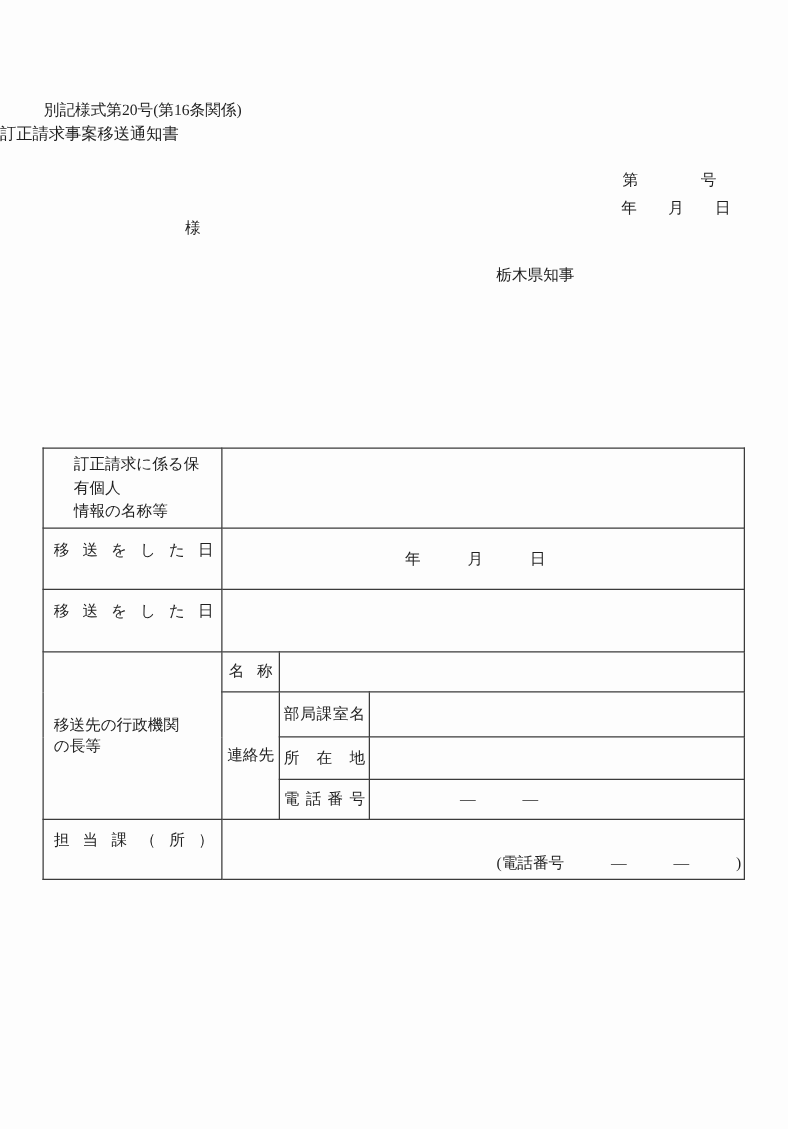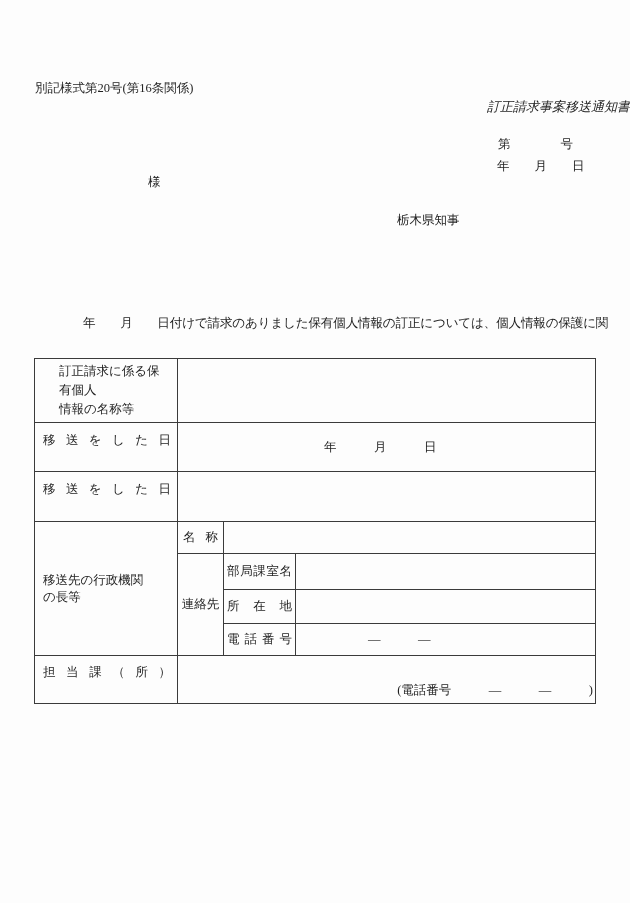--- a/index.html
+++ b/index.html
@@ -8,21 +8,21 @@
     background: #fdfdfd;
     font-family: "Liberation Serif", "DejaVu Serif", serif;
     color: #1f1f1f;
     position: relative;
     overflow: hidden;
   }
   .page { position: absolute; left: 0; top: 0; width: 554px; height: 903px; }
   .abs { position: absolute; font-size: 12.5px; line-height: 15px; white-space: pre; }
 
   .form-number { left: 35px; top: 81px; }
-  .doc-title   { left: 0; top: 99px; width: 630px; text-align: right; font-size: 13px; font-style: italic; }
+  .doc-title   { left: 0; top: 99px; width: 630px; text-align: left; font-size: 13px; }
   .doc-number  { left: 498px; top: 137px; }
   .doc-date    { left: 497px; top: 159px; }
   .recipient   { left: 148px; top: 175px; }
   .sender      { left: 397px; top: 213px; }
 
   .body-text { left: 35px; top: 282px; width: 590px; }
   .body-text div { font-size: 12.6px; line-height: 22px; white-space: pre-wrap; letter-spacing: -0.2px; }
   .body-line-1 { text-indent: 48px; }
 
   table.form-table {
@@ -58,21 +58,20 @@
 <div class="page">
 
   <div class="abs form-number">別記様式第20号(第16条関係)</div>
   <div class="abs doc-title">訂正請求事案移送通知書</div>
   <div class="abs doc-number">第　　　　号</div>
   <div class="abs doc-date">年　　月　　日</div>
   <div class="abs recipient">様</div>
   <div class="abs sender">栃木県知事</div>
 
   <div class="abs body-text">
-    <div class="body-line-1">年　　月　　日付けで請求のありました保有個人情報の訂正については、個人情報の保護に関</div>
   </div>
 
   <table class="form-table">
     <colgroup>
       <col style="width:143px">
         <col style="width:46px">
         <col style="width:72px">
         <col style="width:300px">
     </colgroup>
     <tbody>

